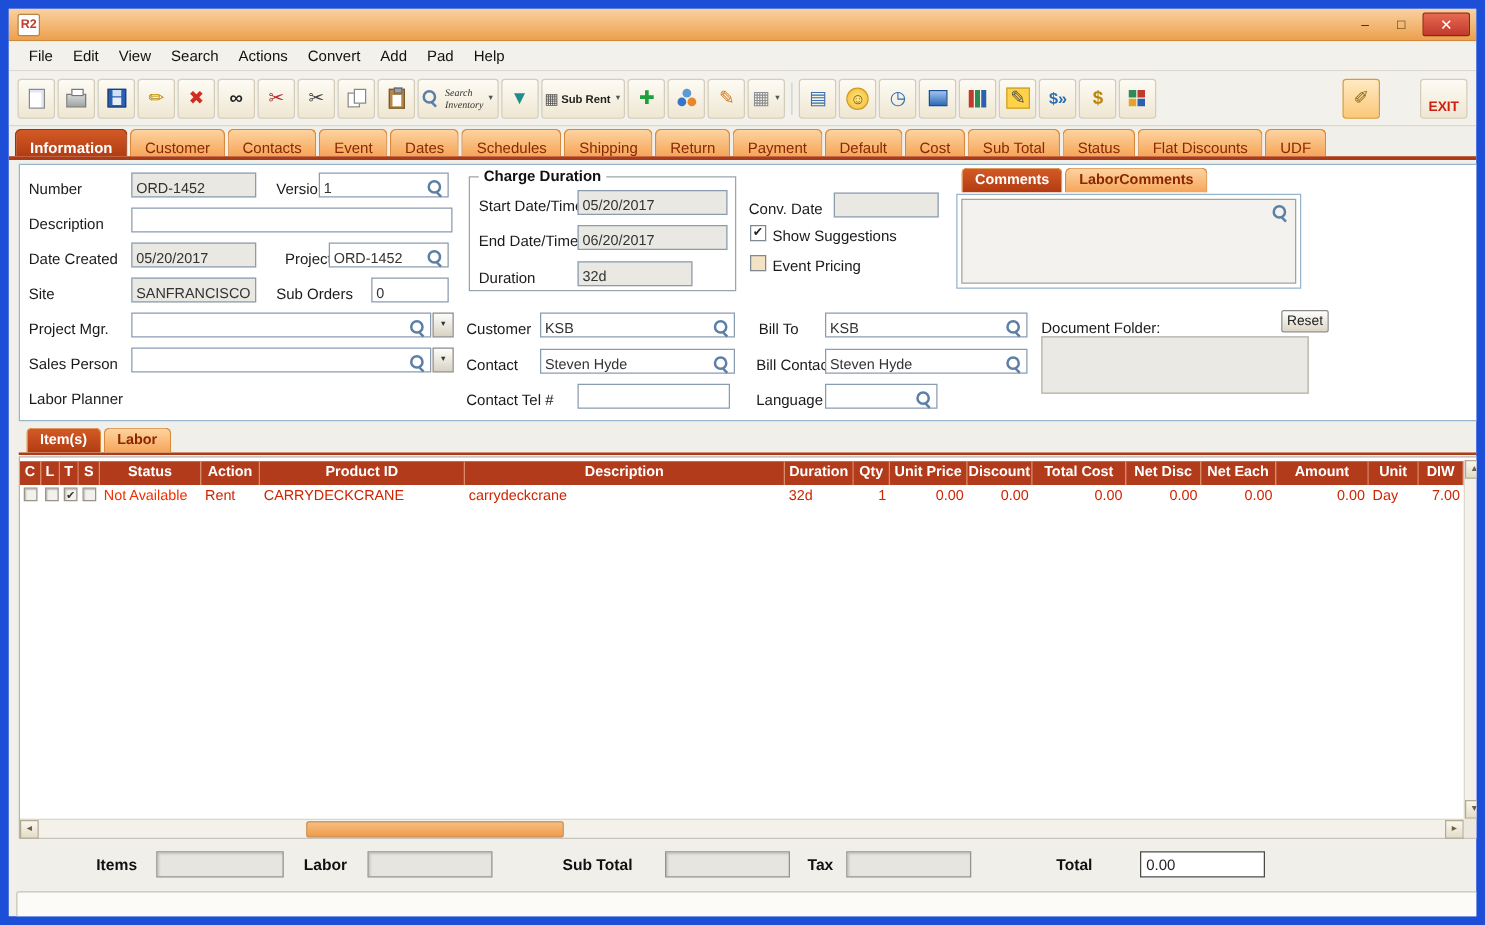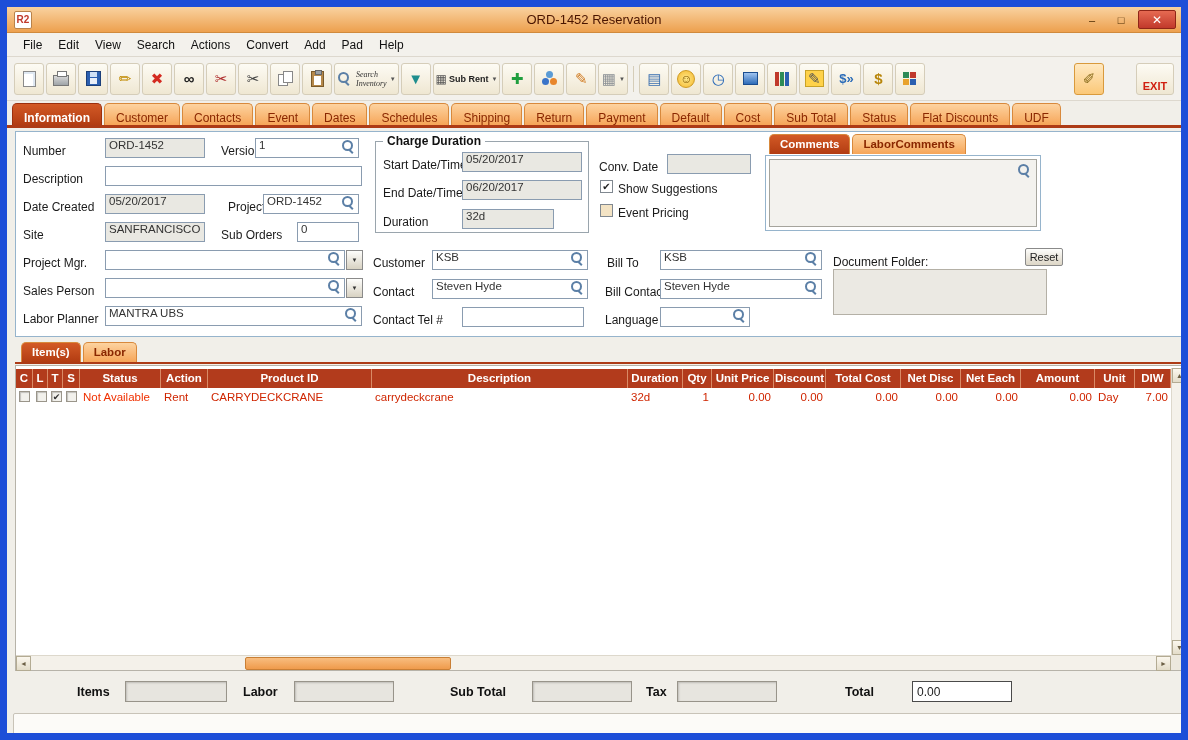--- a/index.html
+++ b/index.html
@@ -83,21 +83,21 @@
     background:linear-gradient(#fdd3a0,#f6a558);border:1px solid #d8893c;border-bottom:none;
     color:#8a2700;font-size:11.5px;font-weight:bold;white-space:nowrap;}
   .subtab.sel{background:linear-gradient(#d35a26,#b23c12);color:#fff;}
   .items-tabstrip{position:absolute;left:8px;top:334px;width:1172px;height:23px;
     border-bottom:2px solid #ad3b16;display:flex;align-items:flex-end;padding-left:6px;}
   
   .form-panel{position:absolute;left:8px;top:124px;width:1172px;height:206px;background:#fff;
     border:1px solid #96b4cc;}
   .lbl{position:absolute;font-size:12px;color:#1a1a1a;white-space:nowrap;}
   .fld{position:absolute;height:20px;border:1px solid #8a9cb0;background:#fff;display:flex;
-    align-items:flex-start;padding:0 3px;font-size:11.5px;color:#333;}
+    align-items:flex-end;padding:0 3px;font-size:11.5px;color:#333;}
   .fld .val{flex:1;white-space:nowrap;overflow:hidden;}
   .fld.ro{background:#e9e8e2;}
   .combo-btn{position:absolute;width:17px;height:20px;background:linear-gradient(#fdfdfb,#d8d2c2);
     border:1px solid #8a8a8a;display:flex;align-items:center;justify-content:center;font-size:6px;color:#333;}
   .groupbox{position:absolute;border:1px solid #9aa5ad;}
   .groupbox-legend{position:absolute;background:#fff;padding:0 4px;font-weight:bold;font-size:12px;color:#111;white-space:nowrap;}
   .cb{position:absolute;width:13px;height:13px;background:#fff;border:1px solid #808890;
     font-size:10px;line-height:12px;text-align:center;color:#222;}
   .cb.dis{background:#f3e3c4;}
   .comments-outer{position:absolute;left:758px;top:148px;width:276px;height:76px;border:1px solid #96b4cc;}
@@ -138,21 +138,20 @@
   .statusbar{position:absolute;left:6px;top:706px;width:1170px;height:26px;background:#fcfbf8;
     border:1px solid #c8c3b8;border-radius:2px;font-size:11px;color:#444;padding:2px 6px;}
 </style>
 </head>
 <body>
 
 <div class="window">
 
   <div class="titlebar">
     <div class="app-badge">R2</div>
-    <div class="title-text">ORD-1452 Reservation</div>
     <div class="win-controls">
       <div class="win-btn">–</div>
       <div class="win-btn">□</div>
       <div class="win-btn close">✕</div>
     </div>
   </div>
 
   <div class="menubar">
     <span class="menu-item">File</span>
     <span class="menu-item">Edit</span>
@@ -335,24 +334,20 @@
   <div class="lbl" style="left:16px;top:277px">Sales Person</div>
   <div class="fld" style="left:98px;top:271px;width:240px">
       <span class="val"></span>
       <span class="magnify"></span>
     </div>
   <div class="combo-btn" style="left:339px;top:271px">
       <span>▼</span>
     </div>
 
   <div class="lbl" style="left:16px;top:305px">Labor Planner</div>
-  <div class="fld" style="left:98px;top:299px;width:257px">
-      <span class="val">MANTRA UBS</span>
-      <span class="magnify"></span>
-    </div>
 
   <div class="groupbox" style="left:368px;top:134px;width:214px;height:92px"></div>
   <div class="groupbox-legend" style="left:376px;top:127px">Charge Duration</div>
   <div class="lbl" style="left:376px;top:151px">Start Date/Time</div>
   <div class="fld ro" style="left:455px;top:145px;width:120px">
       <span class="val">05/20/2017</span>
     </div>
   <div class="lbl" style="left:376px;top:179px">End Date/Time</div>
   <div class="fld ro" style="left:455px;top:173px;width:120px">
       <span class="val">06/20/2017</span>

